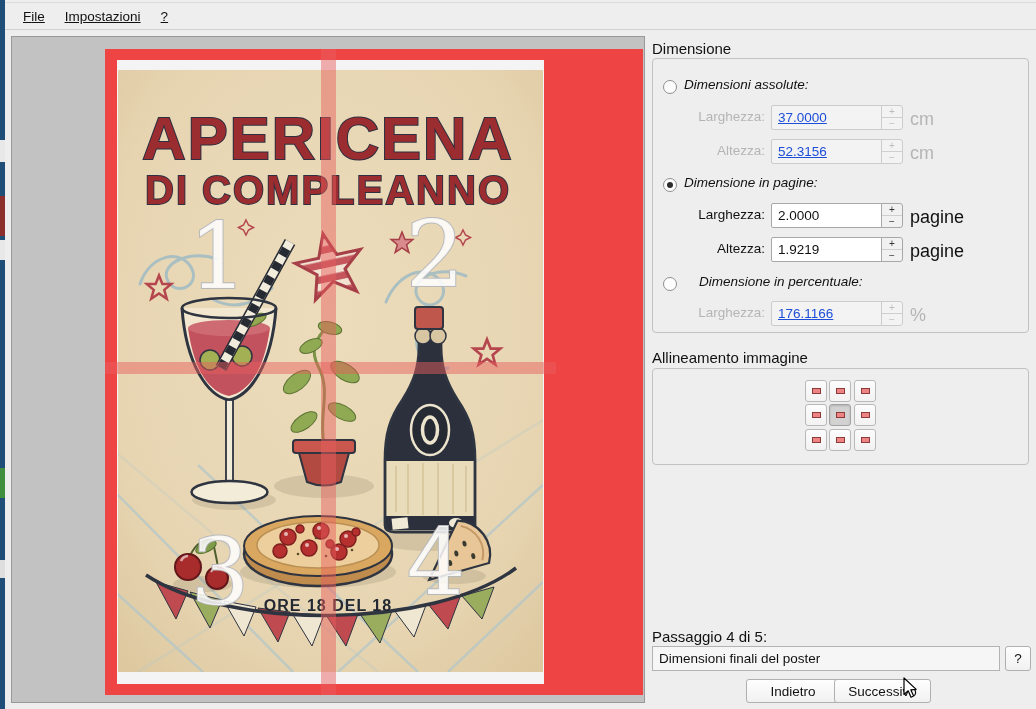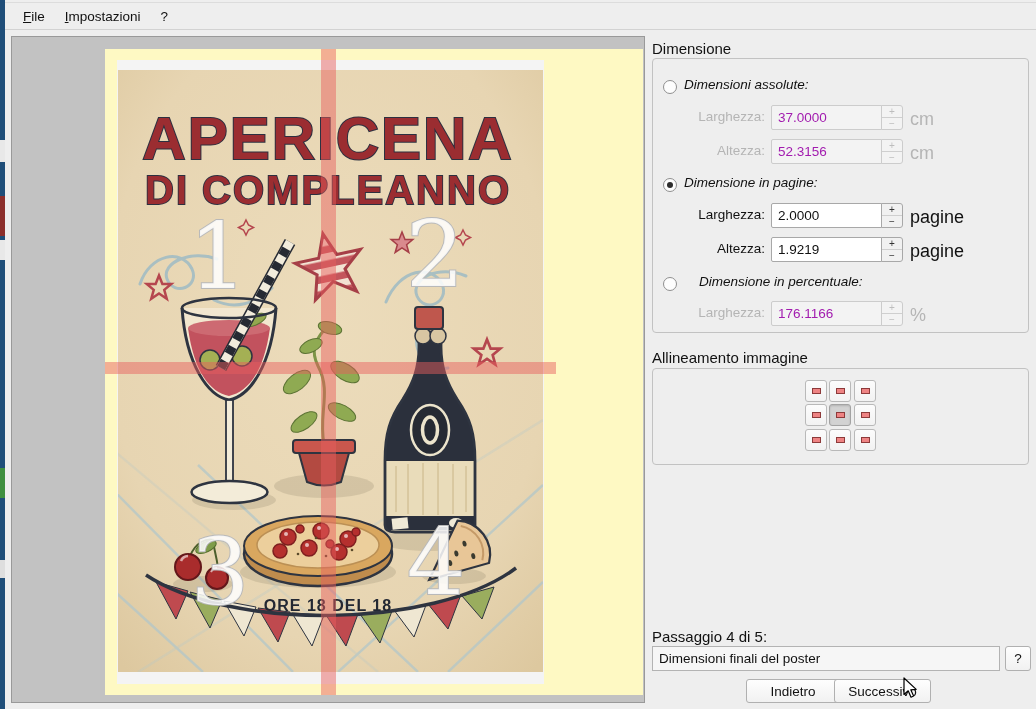--- a/index.html
+++ b/index.html
@@ -6,30 +6,30 @@
   body{
     width:1036px;height:709px;position:relative;overflow:hidden;
     background:#eeeeee;font-family:"Liberation Sans",sans-serif;color:#111;
   }
   
   .left-strip{position:absolute;left:0;top:0;width:5px;height:709px;background:#1f4e79;}
   .left-strip .frag{position:absolute;left:0;width:5px;}
   .menubar{
     position:absolute;left:5px;top:2px;width:1031px;height:28px;background:#eeeeee;
     border-top:1px solid #dcdcdc;border-bottom:1px solid #d2d2d2;box-sizing:border-box;
-    display:flex;align-items:center;padding-left:8px;font-size:13.5px;
+    display:flex;align-items:center;padding-left:8px;font-size:13.5px;text-decoration:underline;
   }
   .menu-item{display:inline-block;padding:3px 10px;cursor:default;}
   .menu-item::first-letter{text-decoration:underline;}
   
   .preview{
     position:absolute;left:11px;top:36px;width:634px;height:667px;
     background:#c2c2c2;border:1px solid #999;box-sizing:border-box;
   }
-  .frame{position:absolute;left:93px;top:12px;width:538px;height:646px;background:#fef9c3;}
+  .frame{position:absolute;left:93px;top:12px;width:538px;height:646px;background:#ef4444;}
   .paper{position:absolute;left:12px;top:11px;width:427px;height:624px;background:#f4f4f4;}
   .art{position:absolute;left:1px;top:10px;width:425px;height:602px;}
   .vline{position:absolute;left:309px;top:12px;width:15px;height:646px;background:rgba(233,95,95,.48);z-index:5;}
   .hline{position:absolute;left:93px;top:325px;width:451px;height:12px;background:rgba(233,95,95,.48);z-index:5;}
   
   .glabel{position:absolute;font-size:15px;}
   .gbox{position:absolute;border:1px solid #c2c2c2;border-radius:4px;background:#eeeeee;box-sizing:border-box;}
   .radio{position:absolute;width:14px;height:14px;border-radius:50%;background:#fdfdfd;border:1px solid #8f8f8f;box-sizing:border-box;}
   .radio.sel::after{content:"";position:absolute;left:3px;top:3px;width:6px;height:6px;border-radius:50%;background:#2d2d2d;}
   .rlabel{position:absolute;font-size:13.5px;font-style:italic;}
@@ -40,21 +40,21 @@
   }
   .spin{
     position:absolute;width:22px;height:25px;box-sizing:border-box;border:1px solid #a8a8a8;
     border-radius:0 3px 3px 0;background:#f1f1f1;display:flex;flex-direction:column;
     font-size:10px;line-height:11px;text-align:center;color:#333;
   }
   .spin span{flex:1;}
   .spin .up{border-bottom:1px solid #cfcfcf;}
   .unit{position:absolute;font-size:18px;}
   .dis{color:#b5b5b5;}
-  .tfield.dis{background:#f3f3f3;border-color:#cccccc;color:#a21caf;}
+  .tfield.dis{background:#f3f3f3;border-color:#cccccc;color:#1d4ed8;text-decoration:underline;}
   .spin.dis{border-color:#cccccc;color:#bdbdbd;background:#f3f3f3;}
   
   .acell{
     position:absolute;width:22px;height:22px;box-sizing:border-box;border:1px solid #b9b9b9;
     border-radius:3px;background:linear-gradient(#fcfcfc,#f2f2f2);display:flex;align-items:center;justify-content:center;
   }
   .acell.pressed{background:#d2d2d2;border-color:#a3a3a3;box-shadow:inset 0 1px 2px rgba(0,0,0,.15);}
   .acell .mark{width:9px;height:6px;background:#ee8383;border:1px solid #8d3a3a;box-sizing:border-box;}
   
   .stepfield{

